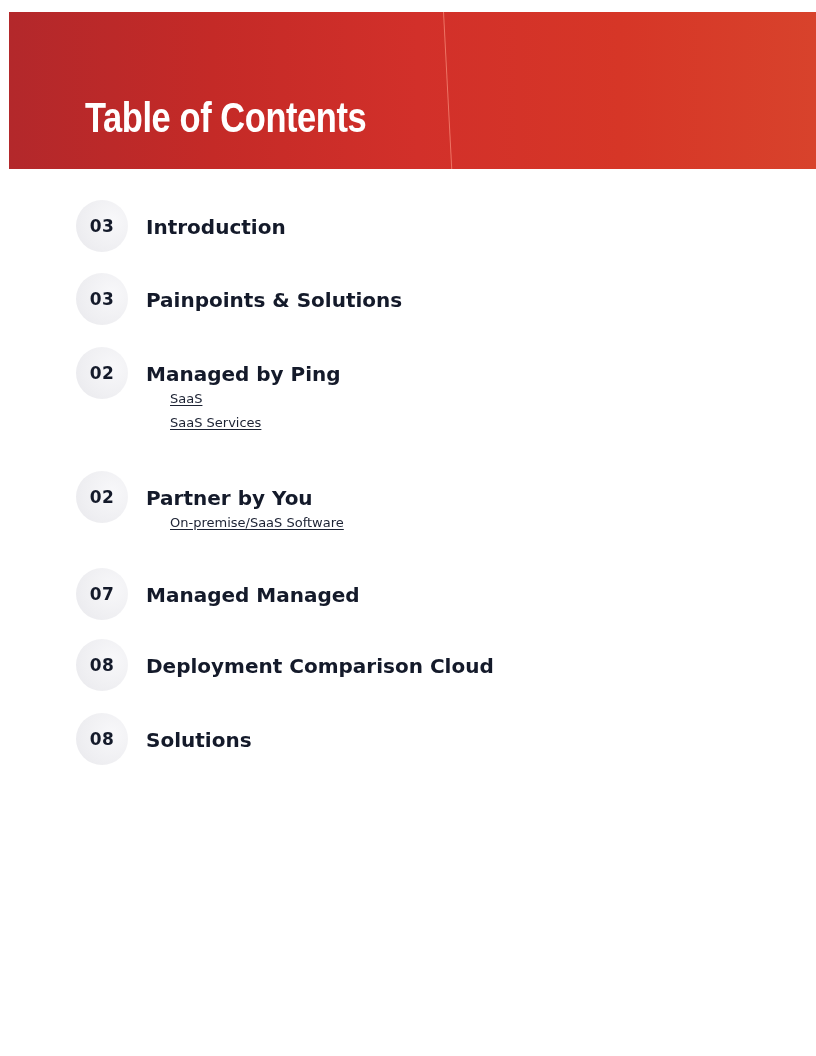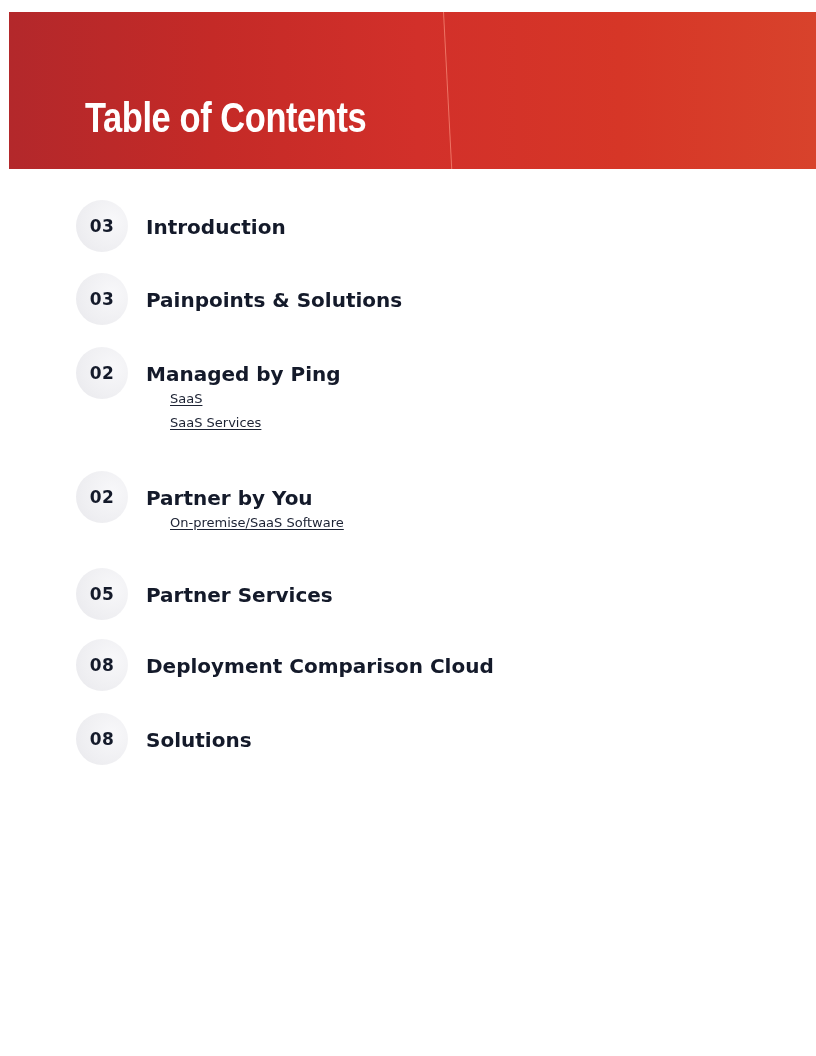--- a/index.html
+++ b/index.html
@@ -138,23 +138,23 @@
     <span class="page-num">02</span>
   </div>
   <span class="entry-title">Partner by You</span>
   <div class="subitems">
     <a class="subitem">On-premise/SaaS Software</a>
   </div>
 </div>
 
 <div class="toc-entry" style="top:568px;">
   <div class="page-circle">
-    <span class="page-num">05</span>
+    <span class="page-num">07</span>
   </div>
-  <span class="entry-title">Partner Services</span>
+  <span class="entry-title">Managed Managed</span>
 </div>
 
 <div class="toc-entry" style="top:639px;">
   <div class="page-circle">
     <span class="page-num">08</span>
   </div>
   <span class="entry-title">Deployment Comparison Cloud</span>
 </div>
 
 <div class="toc-entry" style="top:713px;">

